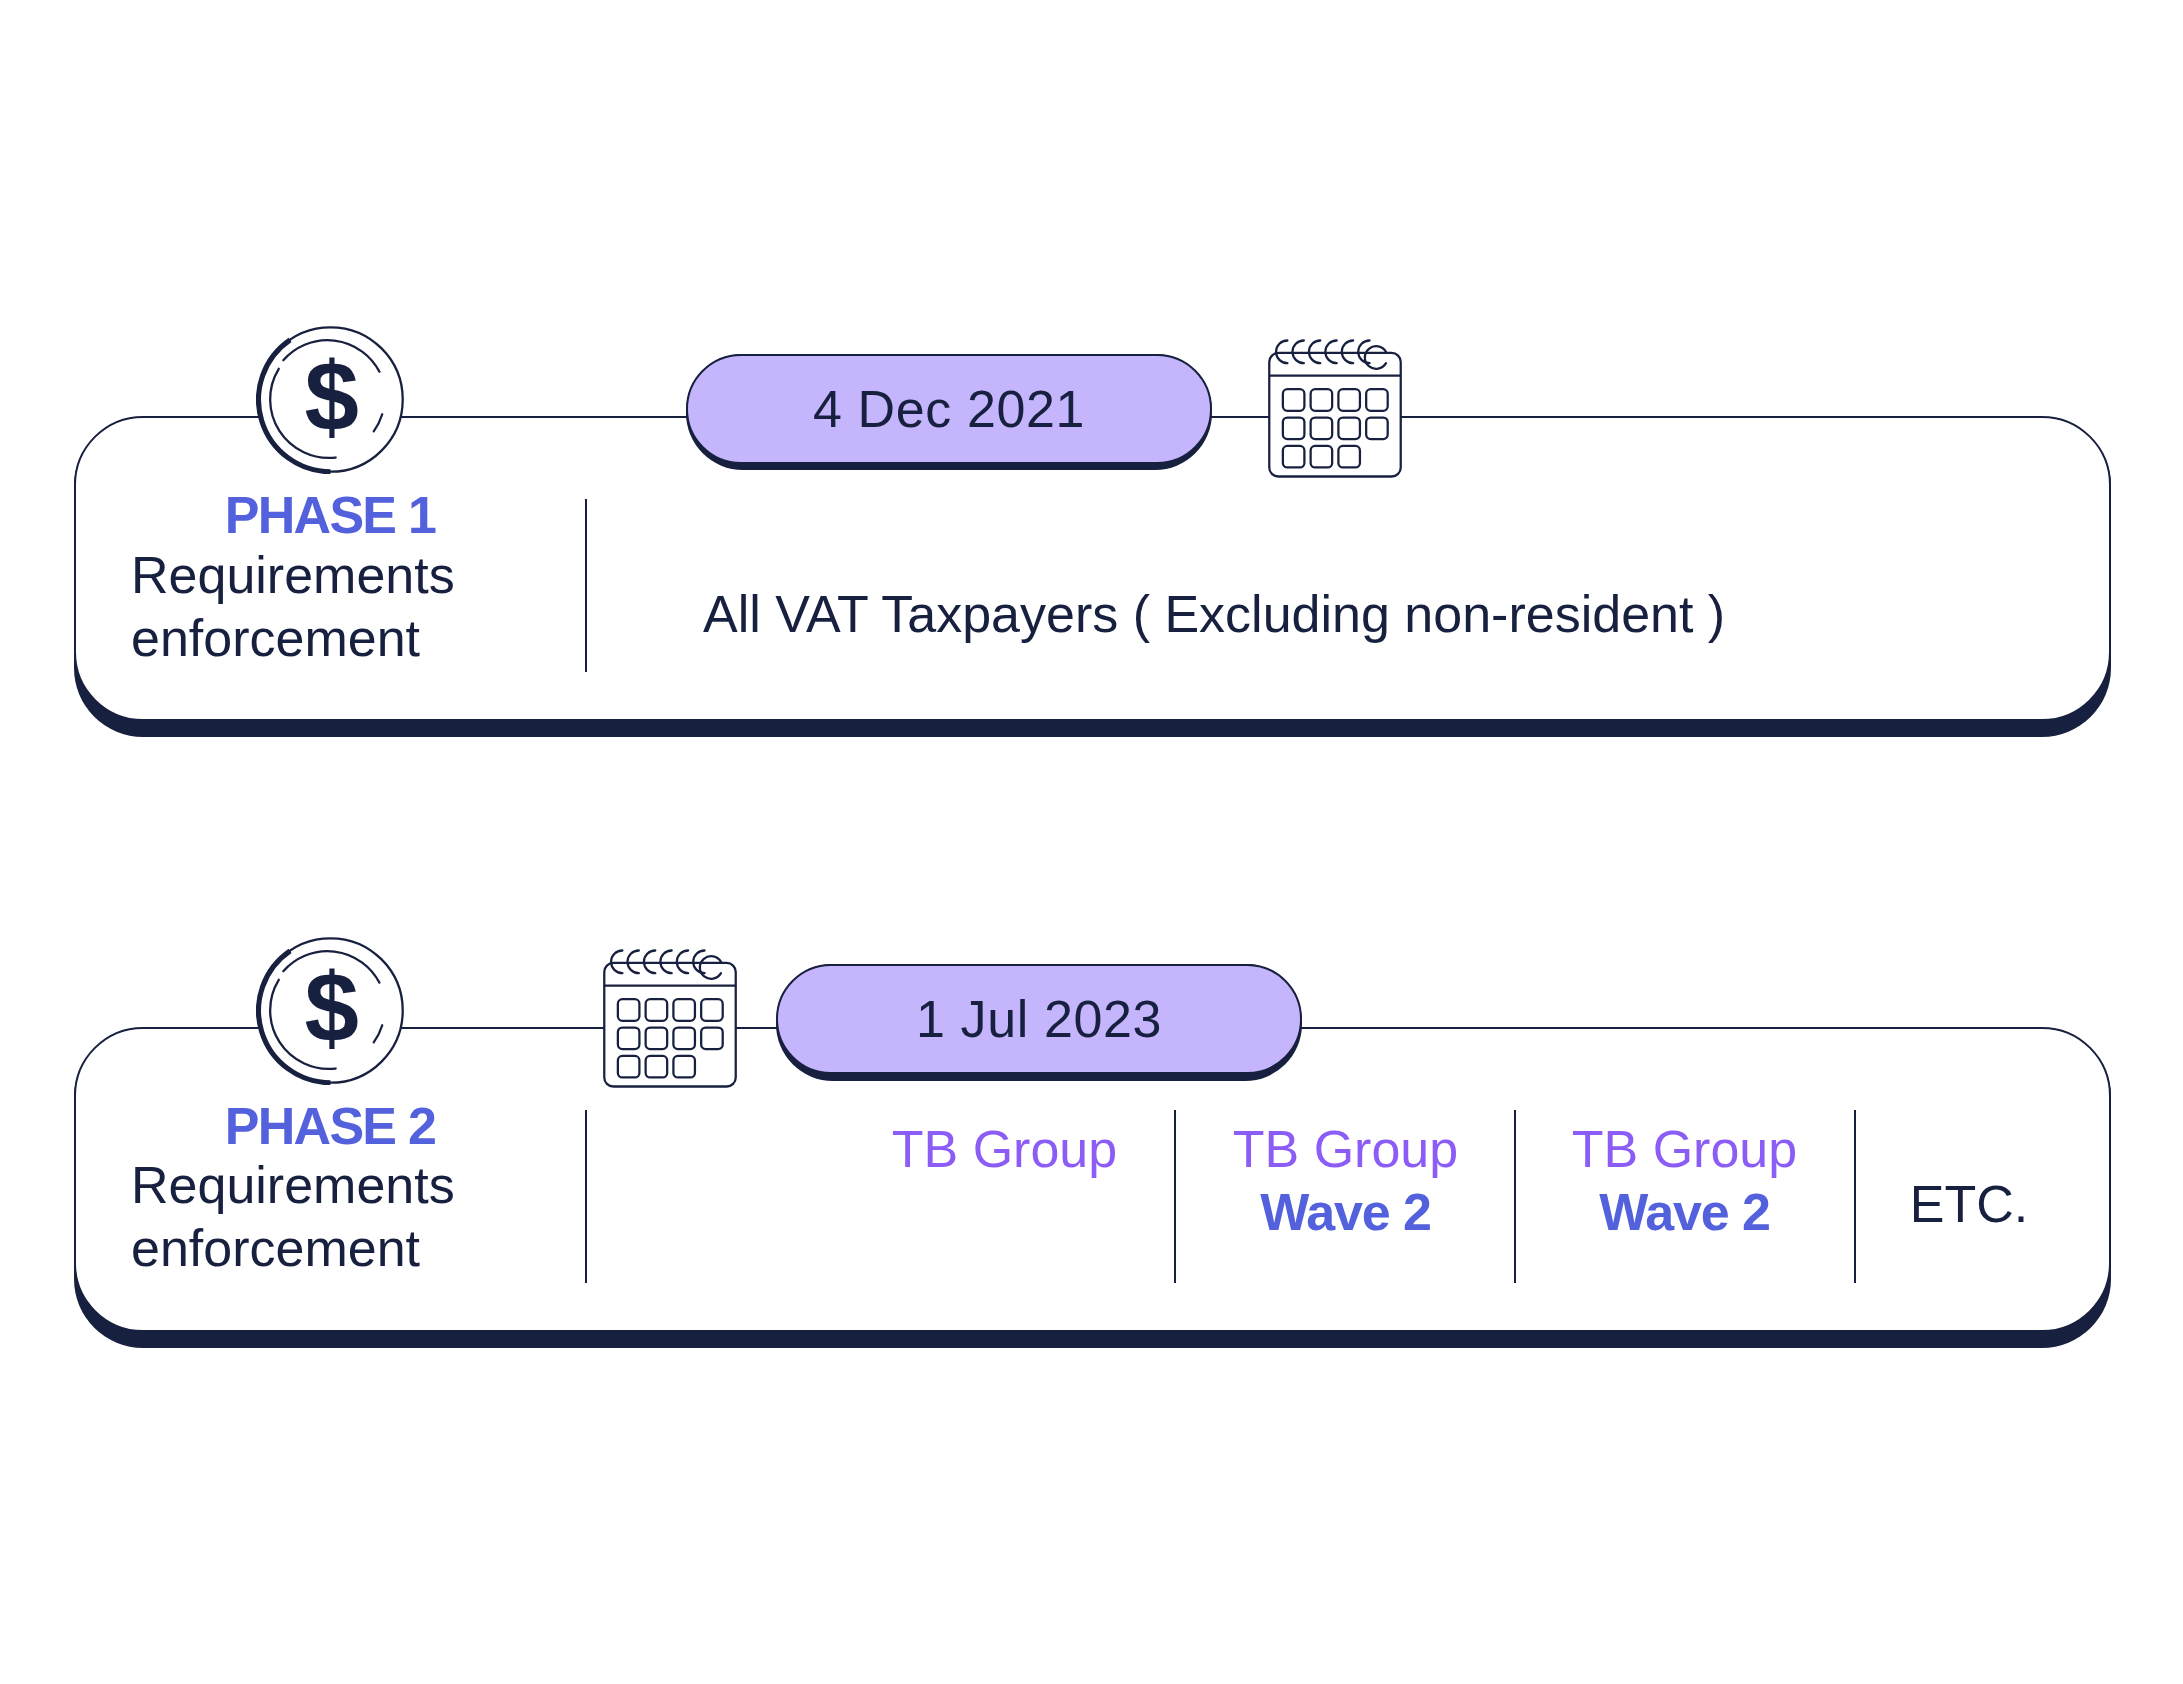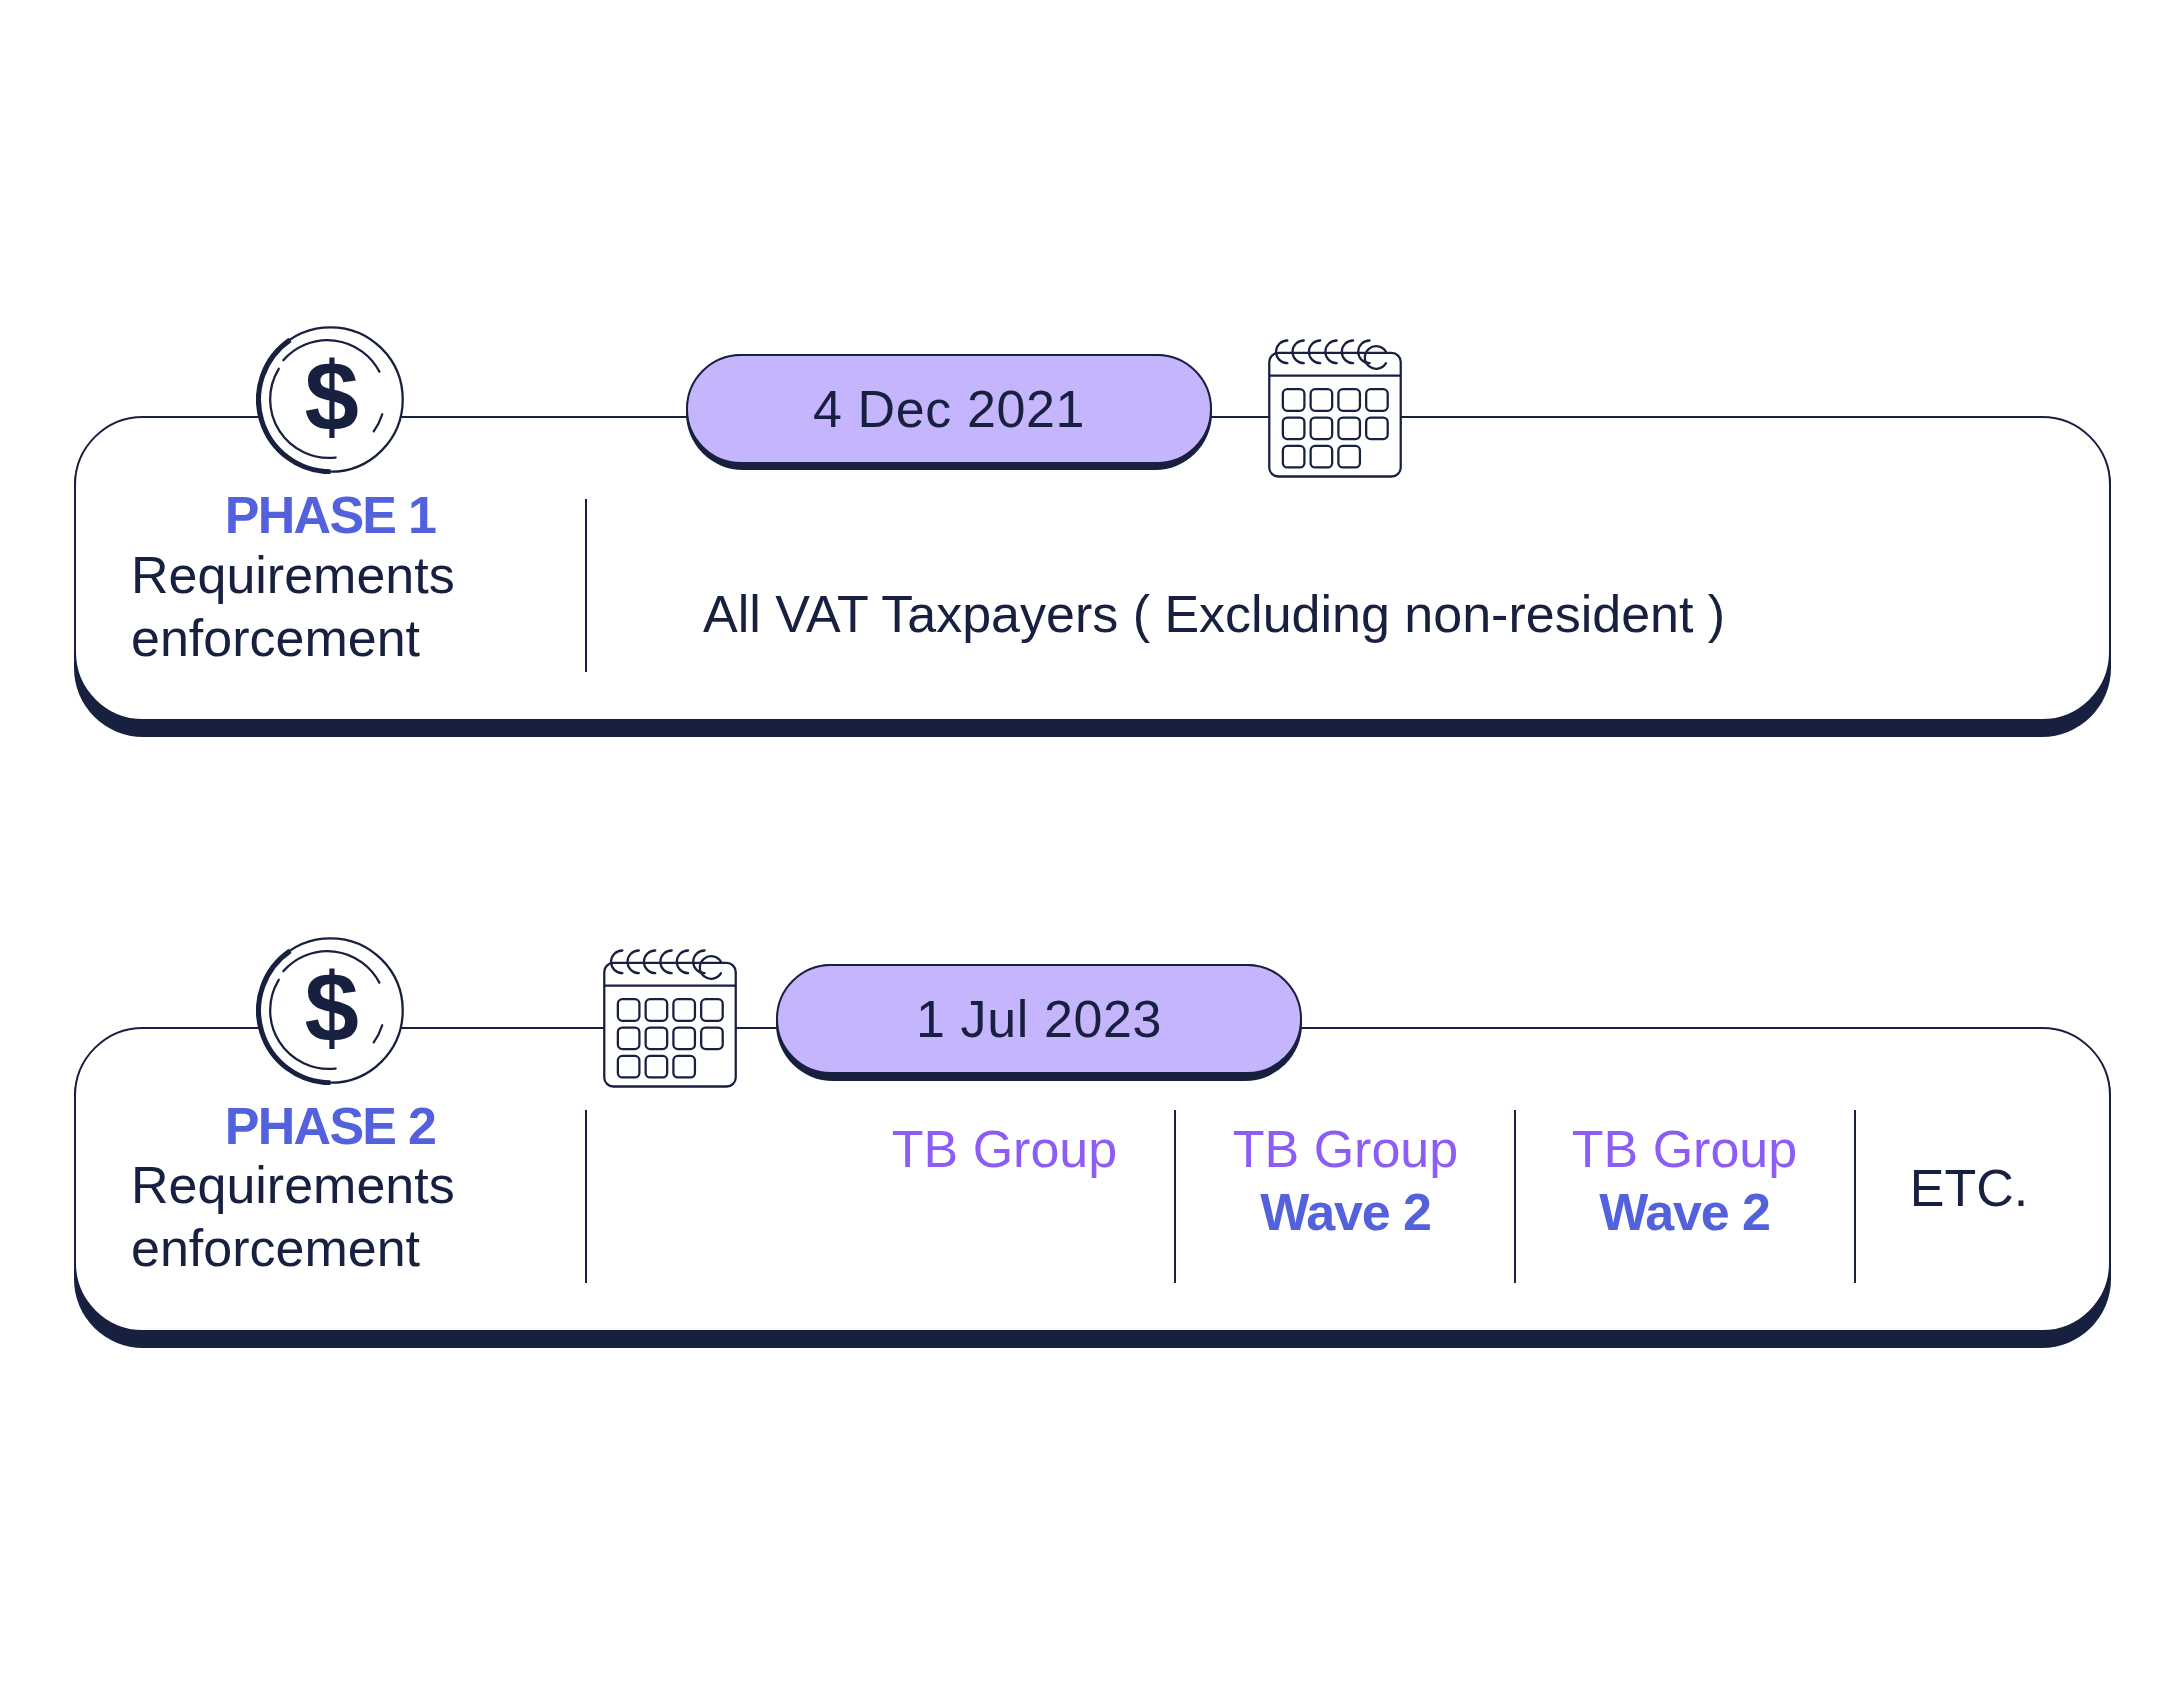--- a/index.html
+++ b/index.html
@@ -13,21 +13,21 @@
   .coin { position:absolute; width:149px; height:149px; }
   .cal  { position:absolute; width:136px; height:141px; }
   .phase-title { position:absolute; width:398px; text-align:center; font-weight:bold; font-size:52px; line-height:52px;
                  color:#5461dc; letter-spacing:-1.7px; }
   .phase-sub { position:absolute; width:398px; text-align:left; font-size:52px; line-height:63px; color:#18203f; }
   .vdiv { position:absolute; width:2.3px; background:#18203f; }
   .body-text { position:absolute; font-size:52px; line-height:52px; color:#18203f; white-space:nowrap; }
   .col { position:absolute; width:341px; text-align:center; }
   .col .l1 { display:block; font-size:52px; line-height:63px; color:#8b5cf6;text-align:center; }
   .col .l2 { display:block; font-size:52px; line-height:63px; font-weight:bold; color:#5461dc; letter-spacing:-1.1px; }
-  .etc { position:absolute; width:228px; text-align:center; font-size:52px; line-height:52px; color:#18203f; }
+  .etc { position:absolute; width:228px; text-align:center; font-size:52px; line-height:52px; color:#18203f;margin-top:16px; }
 </style>
 </head>
 <body>
 
 <svg width="0" height="0" style="position:absolute">
   <defs>
     <symbol id="coin-sym" viewBox="0 0 262 262">
 
       <circle cx="131" cy="131" r="127" fill="#ffffff" stroke="#18203f" stroke-width="4"></circle>
       <path d="M 60 26 A 127 127 0 0 0 131 258" fill="none" stroke="#18203f" stroke-width="9"></path>

